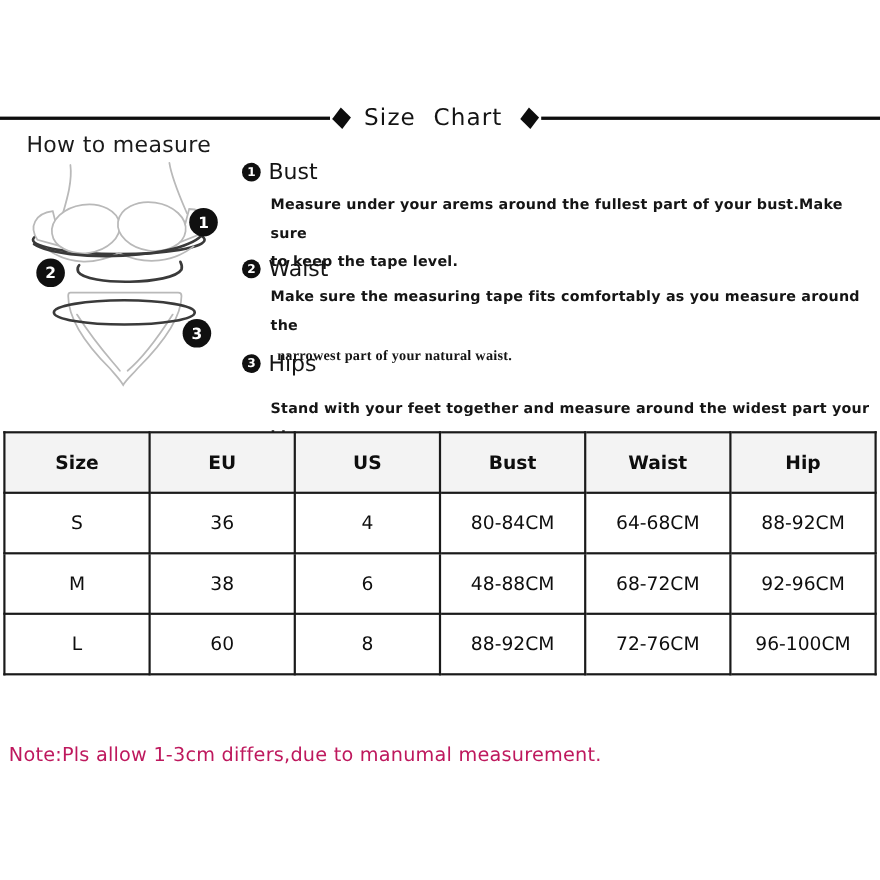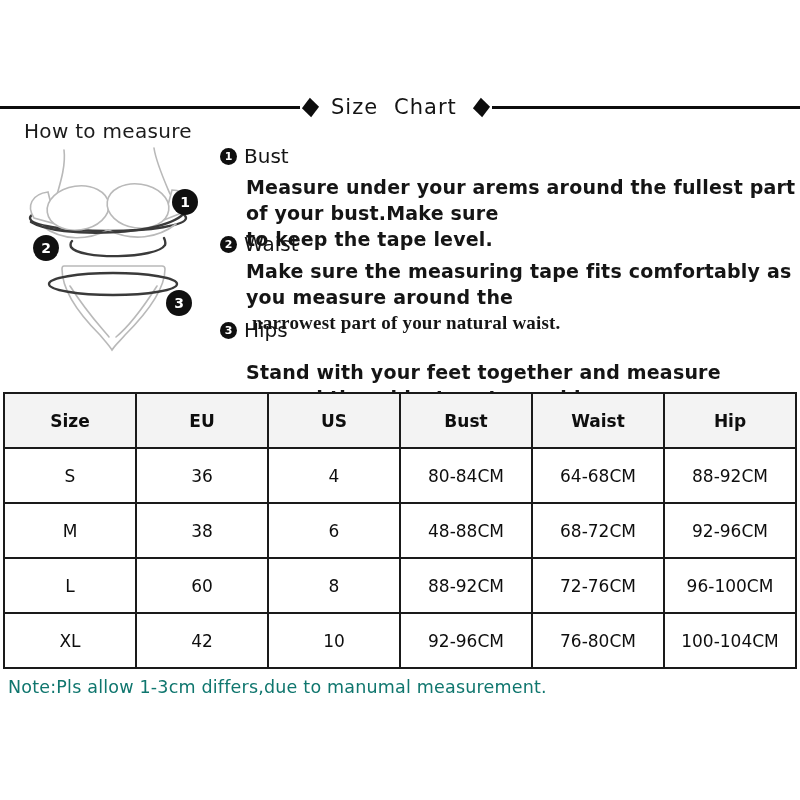--- a/index.html
+++ b/index.html
@@ -46,21 +46,21 @@
   .sec-head { display:flex; align-items:center; }
   .num-badge {
     width:17px; height:17px; border-radius:50%; background:#0f0f0f;
     color:#fff; font-size:11px; font-weight:bold;
     display:inline-flex; align-items:center; justify-content:center;
     flex:0 0 auto; margin-right:7px;
   }
   .sec-title { font-size:20px; color:#141414; line-height:26px; }
   .sec-desc {
     margin:5px 0 0 26px;
-    font-size:19px; font-weight:600; color:#151515;
+    font-size:13px; font-weight:600; color:#151515;
     line-height:26px; letter-spacing:0.2px;
   }
   .s2 .sec-desc { margin-top:1px; }
   .s2 .sec-desc .line-2 { padding-left:6px;font-family:Liberation Serif, serif; }
   .s3 .sec-desc { margin-top:16px; }
 
   
   .size-table {
     position:absolute; top:392px; left:3px; width:794px;
     border-collapse:collapse; table-layout:fixed;
@@ -69,21 +69,21 @@
     border:2px solid #1a1a1a; height:55px;
     text-align:center; vertical-align:middle;
     font-size:17px; color:#0e0e0e;
   }
   .size-table th { background:#f3f3f3; font-weight:bold; }
   .size-table td { font-weight:400; }
 
   
   .note {
     position:absolute; top:677px; left:8px;
-    font-size:17.5px; color:#0f766e; letter-spacing:0.2px;
+    font-size:17.5px; color:#be185d; letter-spacing:0.2px;
   }
 
   
   .art   { stroke:#b9b9b9; stroke-width:1.6; fill:none; stroke-linecap:round; }
   .artf  { stroke:#b9b9b9; stroke-width:1.6; fill:#ffffff; }
   .tape  { stroke:#3a3a3a; stroke-width:2.4; fill:none; stroke-linecap:round; }
   .badge-circle { fill:#101010; }
   .badge-num { fill:#ffffff; font-size:14px; font-weight:bold; text-anchor:middle; font-family:"DejaVu Sans", sans-serif; }
 </style>
 </head>
@@ -207,24 +207,16 @@
       <td>92-96CM</td>
     </tr>
     <tr>
       <td>L</td>
       <td>60</td>
       <td>8</td>
       <td>88-92CM</td>
       <td>72-76CM</td>
       <td>96-100CM</td>
     </tr>
-    <tr>
-      <td>XL</td>
-      <td>42</td>
-      <td>10</td>
-      <td>92-96CM</td>
-      <td>76-80CM</td>
-      <td>100-104CM</td>
-    </tr>
   </tbody>
 </table>
 
 <div class="note">Note:Pls allow 1-3cm differs,due to manumal measurement.</div>
 
 </body></html>

